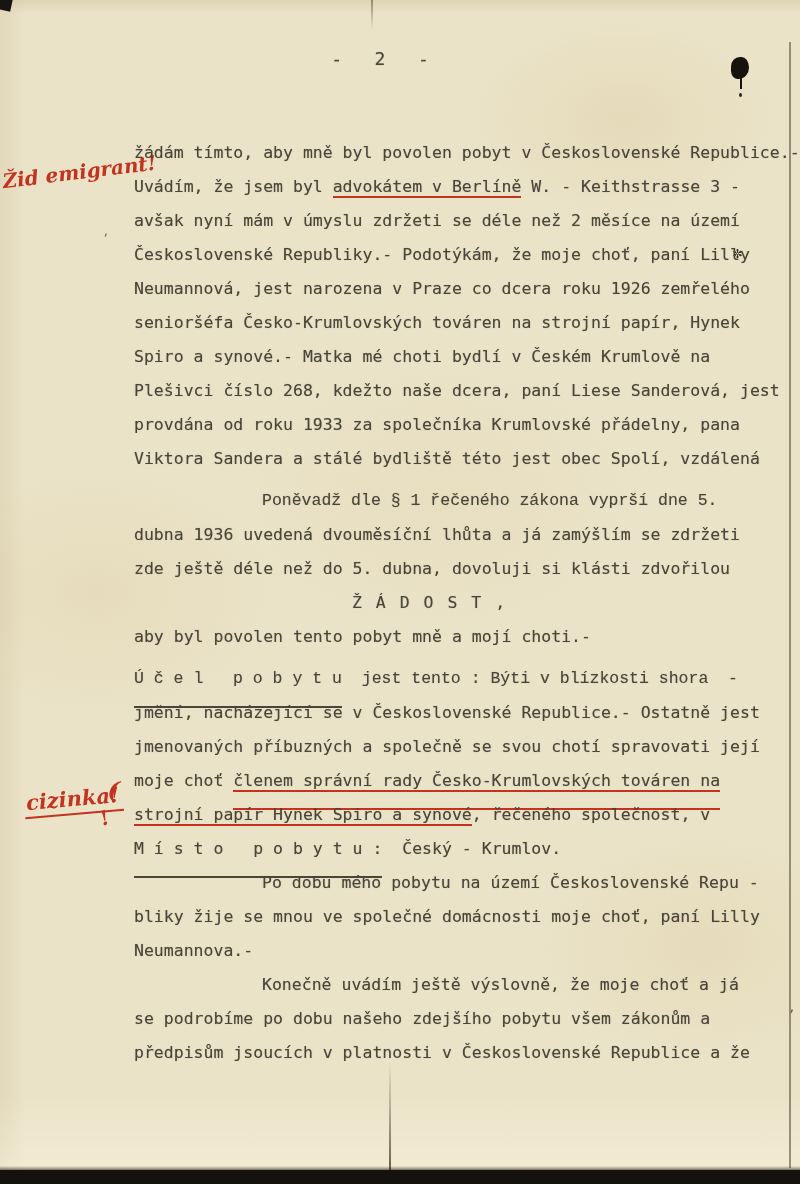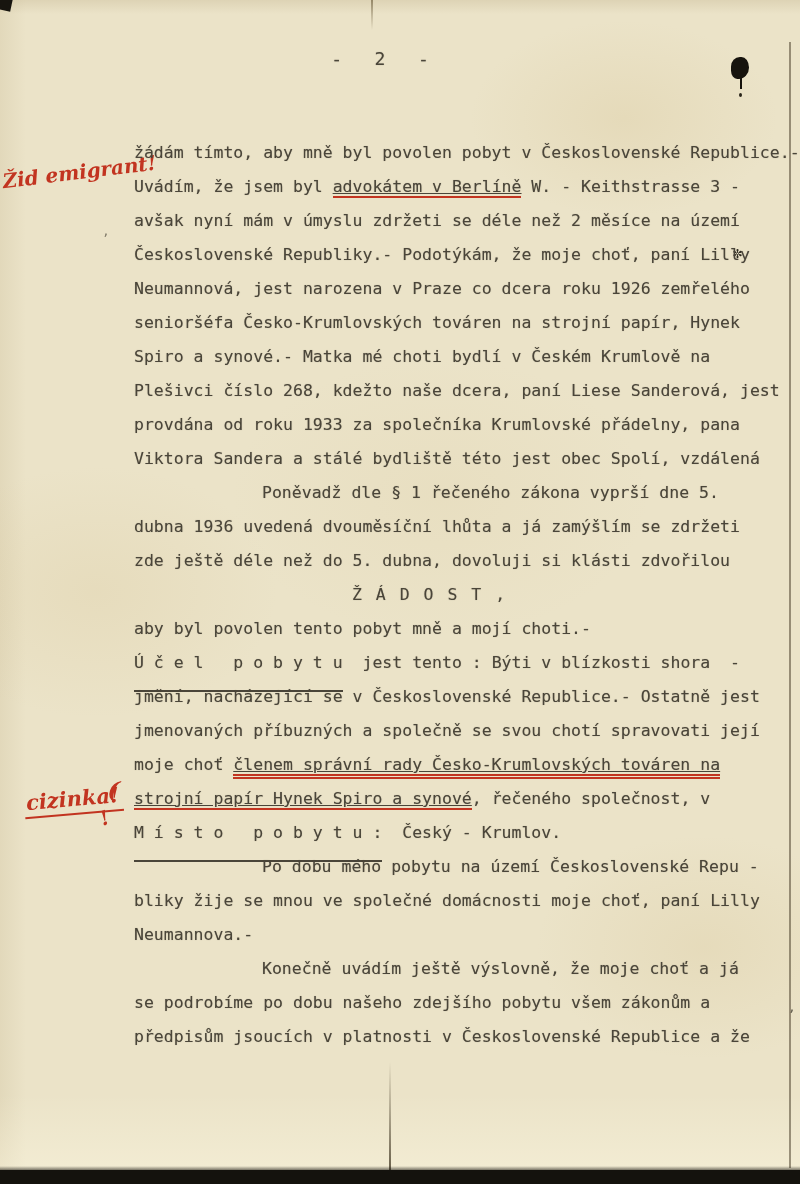--- a/index.html
+++ b/index.html
@@ -48,27 +48,27 @@
     color:var(--ink);font-size:18px;white-space:pre;
     text-shadow:0 0 1px rgba(74,69,57,.45);
   }
   
   .typed{
     position:absolute;left:134px;top:138px;width:660px;
     color:var(--ink);font-size:16.5px;
     text-shadow:0 0 1px rgba(74,69,57,.4);
   }
   .line{height:34px;line-height:30px;white-space:pre;}
-  .gap8{margin-top:0;}
+  .gap8{margin-top:8px;font-family:Liberation Mono, monospace;}
   .gap6{margin-top:0;}
   .ind{text-indent:128px;}
   .zadost{padding-left:218px;letter-spacing:2px;}
   .bu{border-bottom:2px solid var(--ink);padding-bottom:18px;}        
-  .ru{border-bottom:2px solid var(--red);text-decoration:underline;}                            
-  .ru-outer{border-bottom:2px solid var(--red);padding-bottom:3px;}   
+  .ru{border-bottom:2px solid var(--red);}                            
+  .ru-outer{border-bottom:2px solid var(--red);padding-bottom:18px;}   
   
   .hand{
     position:absolute;color:var(--red);
     font-family:"DejaVu Serif","Liberation Serif",serif;
     font-style:italic;font-weight:bold;white-space:nowrap;
   }
   .note-top{left:2px;top:160px;font-size:20px;transform:rotate(-7deg);}
   .note-mid{left:24px;top:786px;font-size:21px;transform:rotate(-5deg);
     border-bottom:2px solid var(--red);padding:0 4px 2px 2px;}
   .mark-paren{left:108px;top:775px;font-size:24px;transform:rotate(8deg);}

